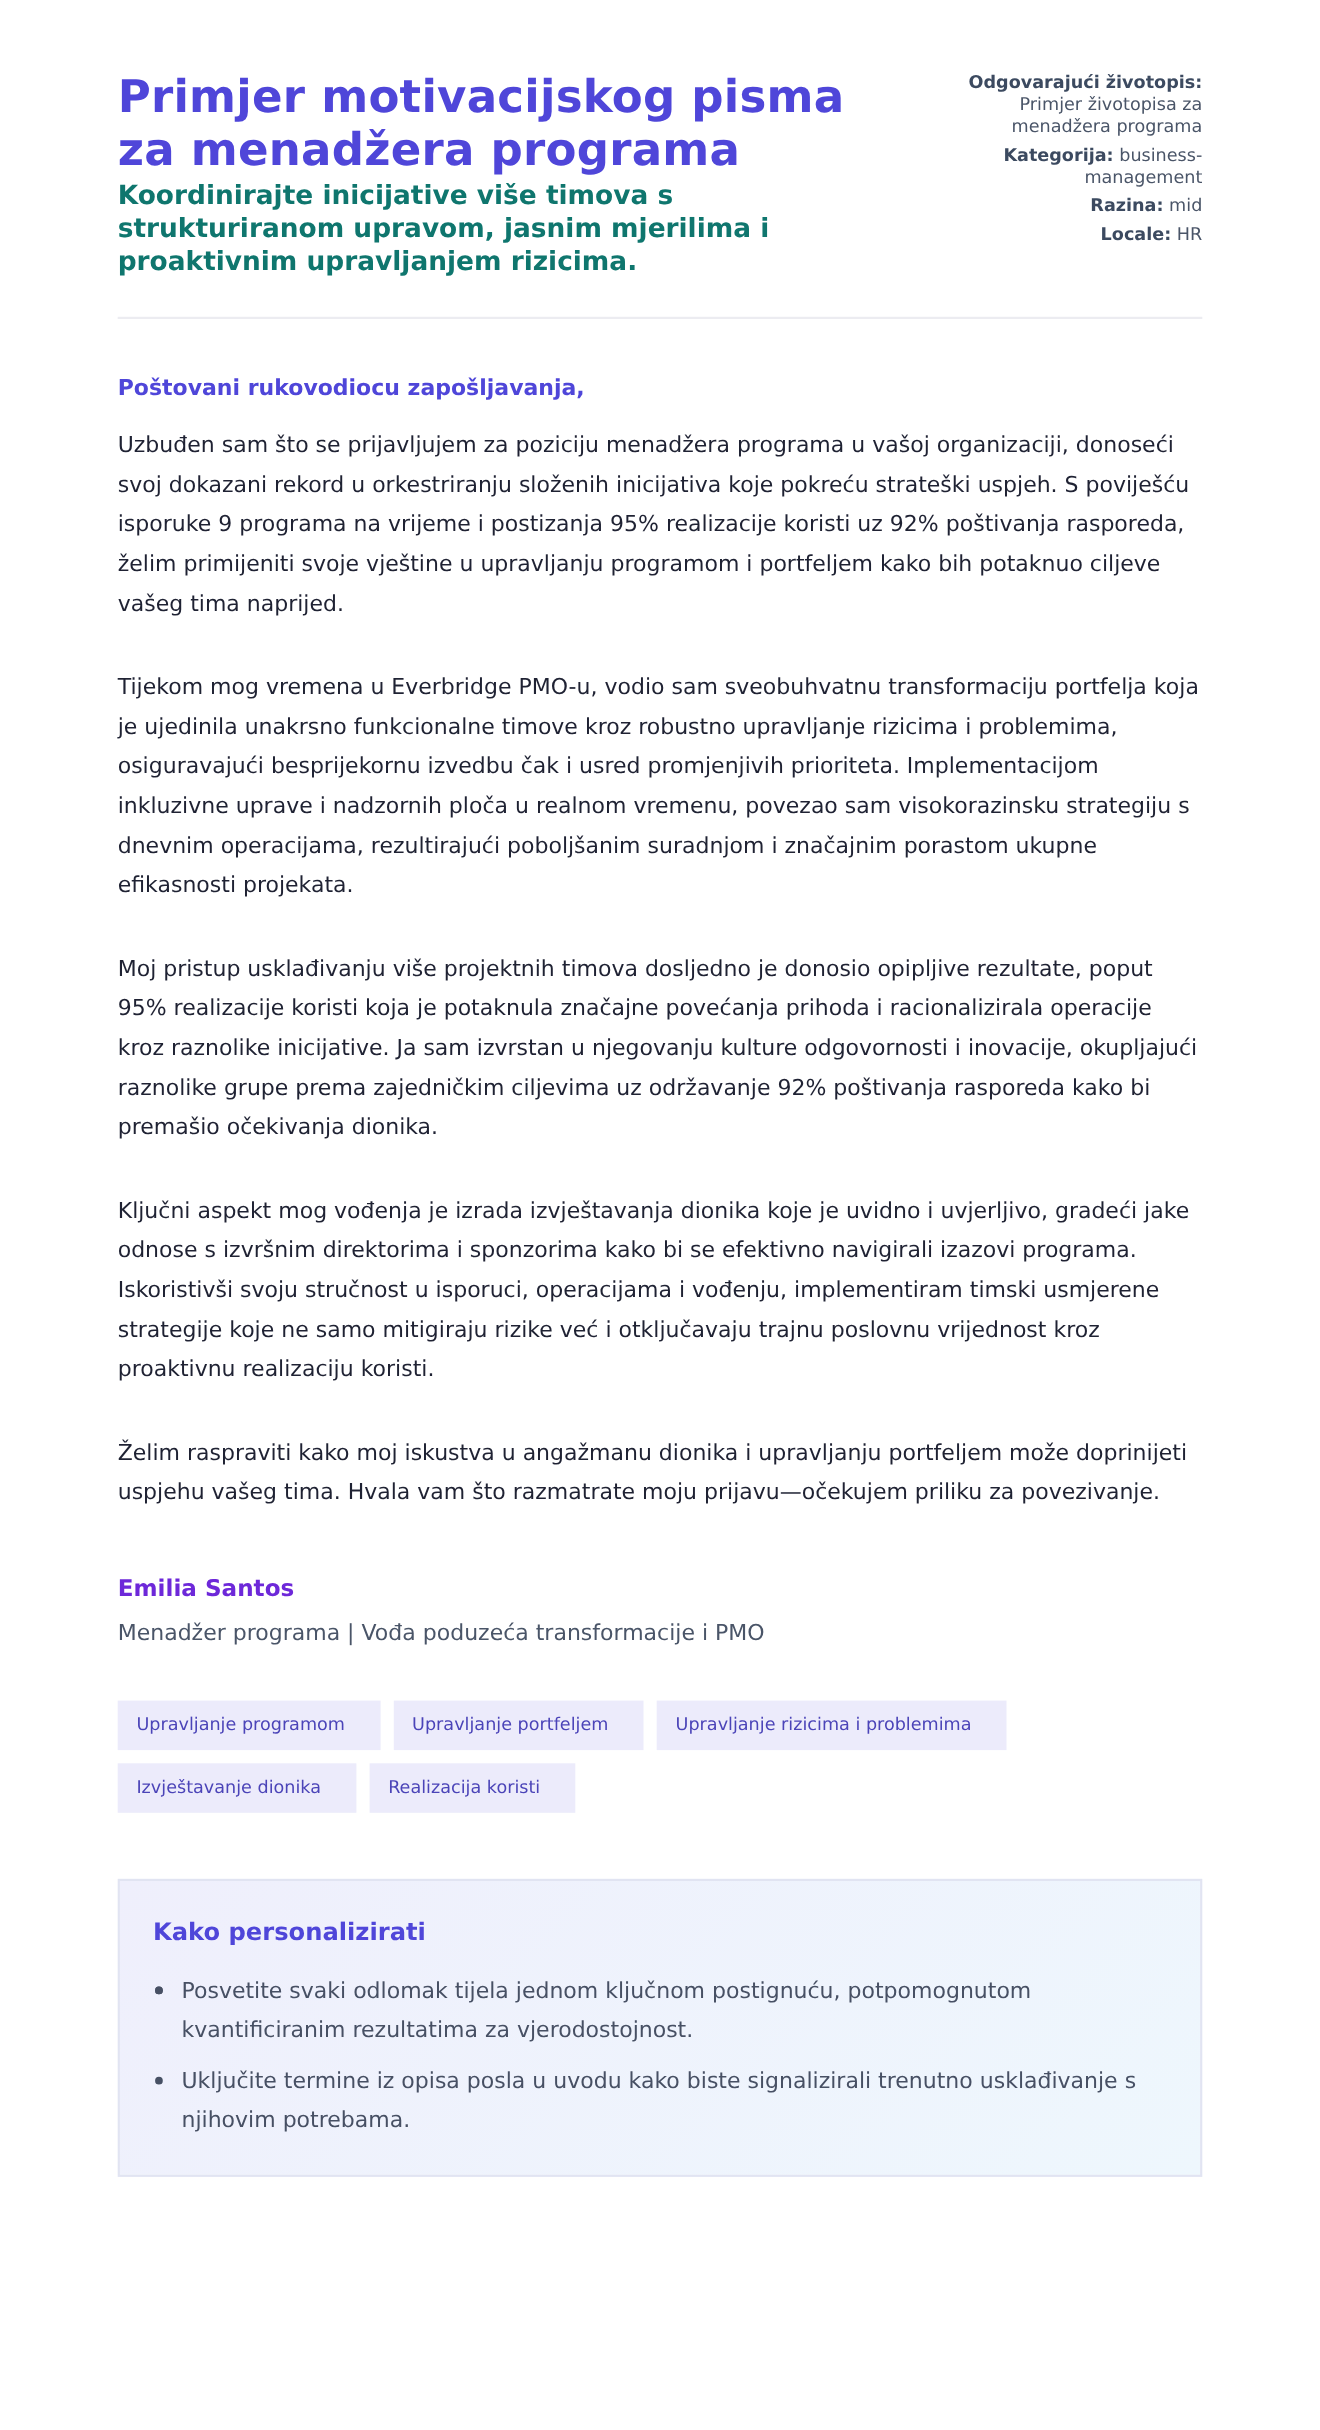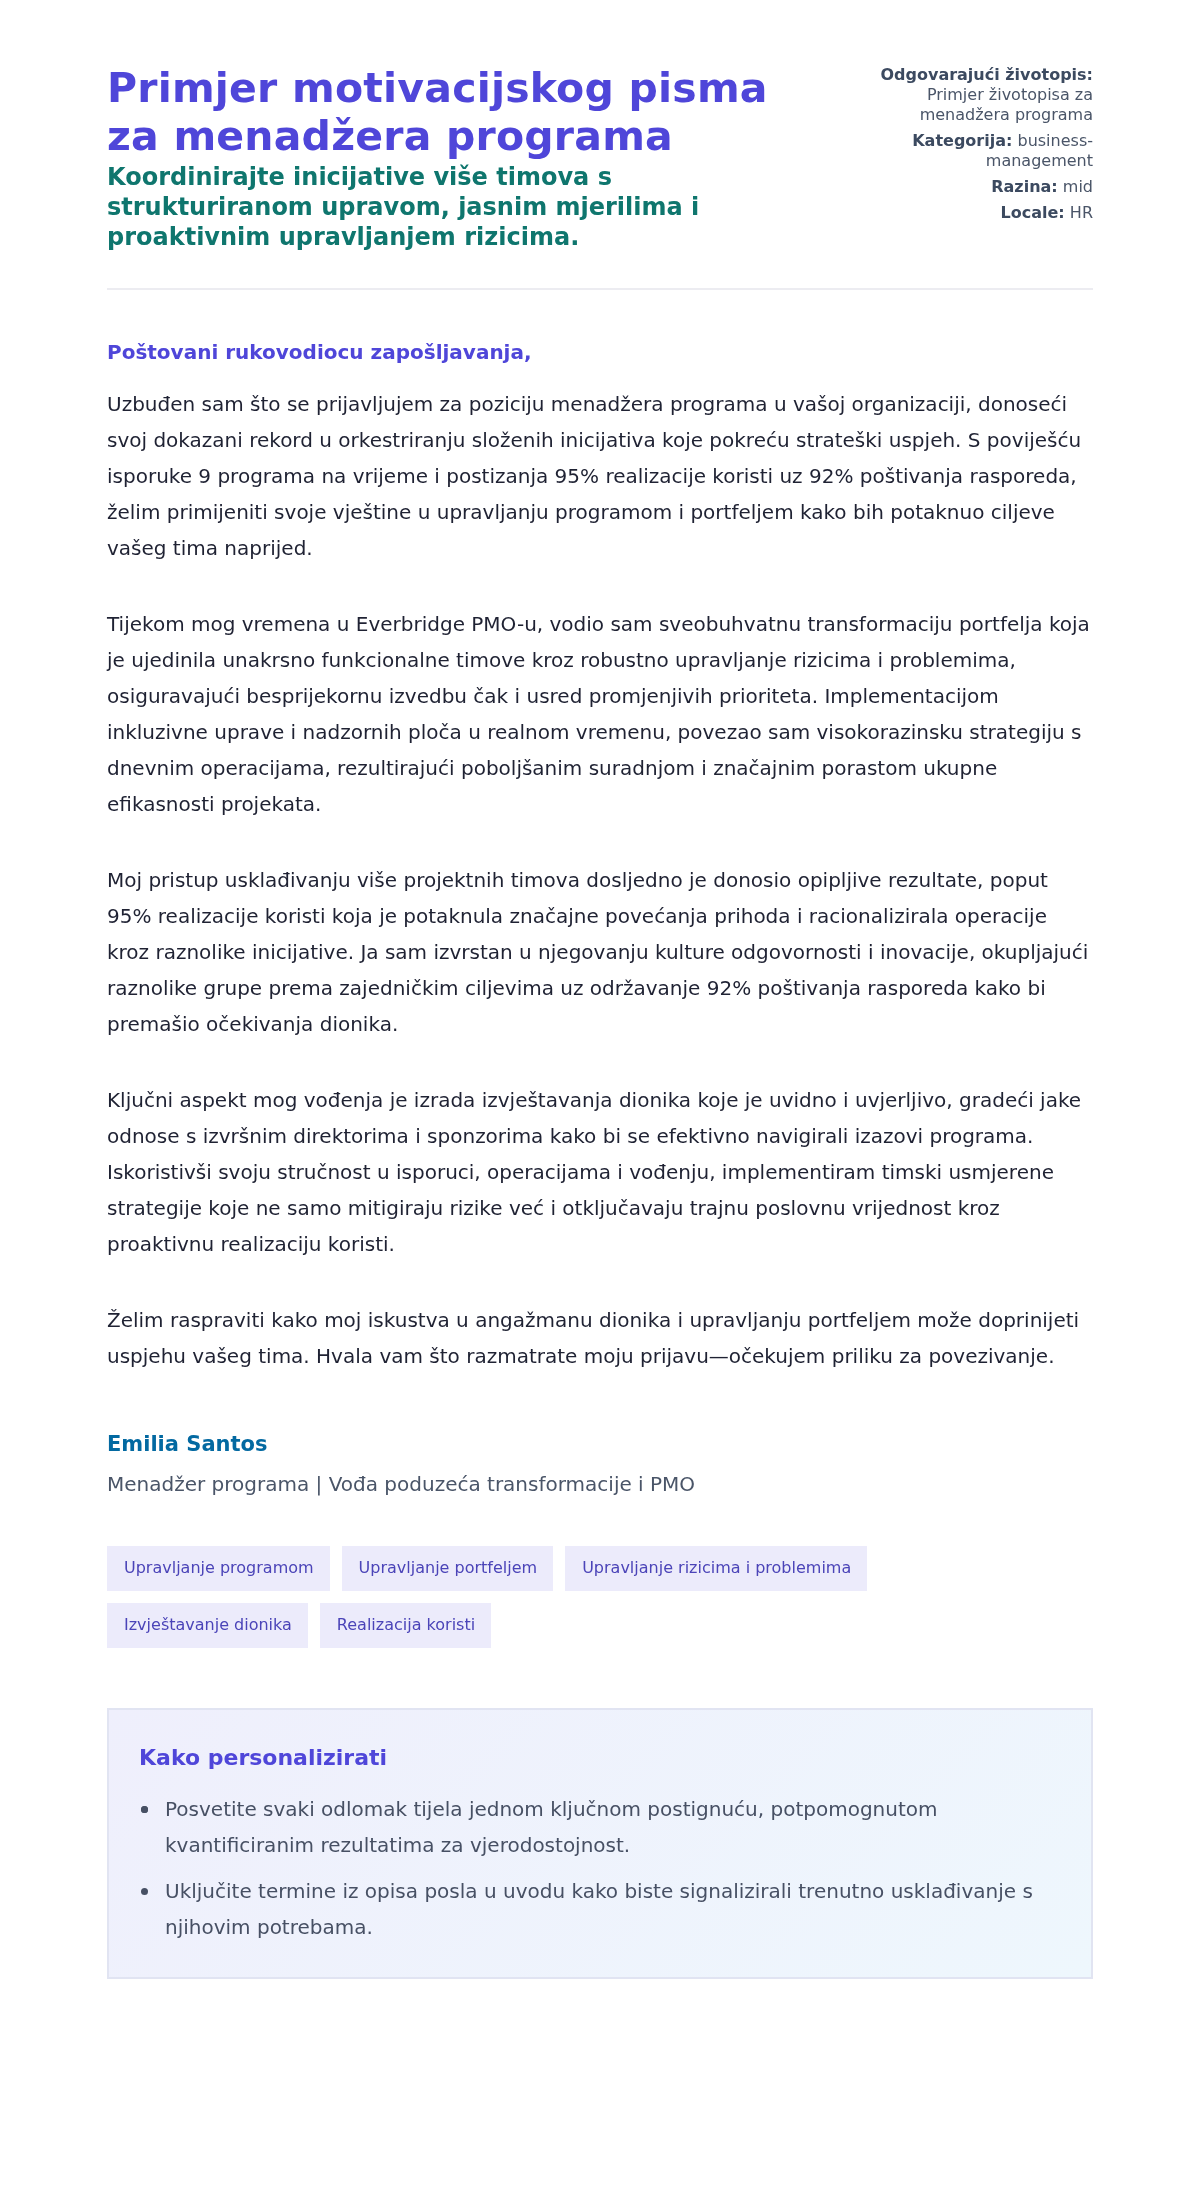--- a/index.html
+++ b/index.html
@@ -63,42 +63,42 @@
   .para {
     font-size: 20px;
     line-height: 36px;
     color: #1f2233;
     margin-bottom: 40px;
   }
   .sig-name {
     margin-top: 56px;
     font-size: 21px;
     font-weight: bold;
-    color: #0369a1;
+    color: #6d28d9;
     line-height: 28px;
   }
   .sig-role {
     margin-top: 12px;
     font-size: 20px;
     color: #4a5568;
     line-height: 28px;
   }
   .tags {
     margin-top: 48px;
     display: flex;
     flex-wrap: wrap;
     gap: 12px 12px;
     width: 830px;
   }
   .tag {
     background: #ecebfb;
     color: #4b44b8;
     font-size: 16px;
     line-height: 20px;
-    padding: 12px 16px 13px 17px;
+    padding: 12px 32px 13px 17px;
   }
   .tips {
     margin-top: 60px;
     border: 2px solid #e1e4f2;
     background: linear-gradient(135deg, #efeffc 0%, #eef7fd 100%);
     padding: 33px 30px 32px 30px;
   }
   .tips-title {
     font-size: 22px;
     font-weight: bold;

